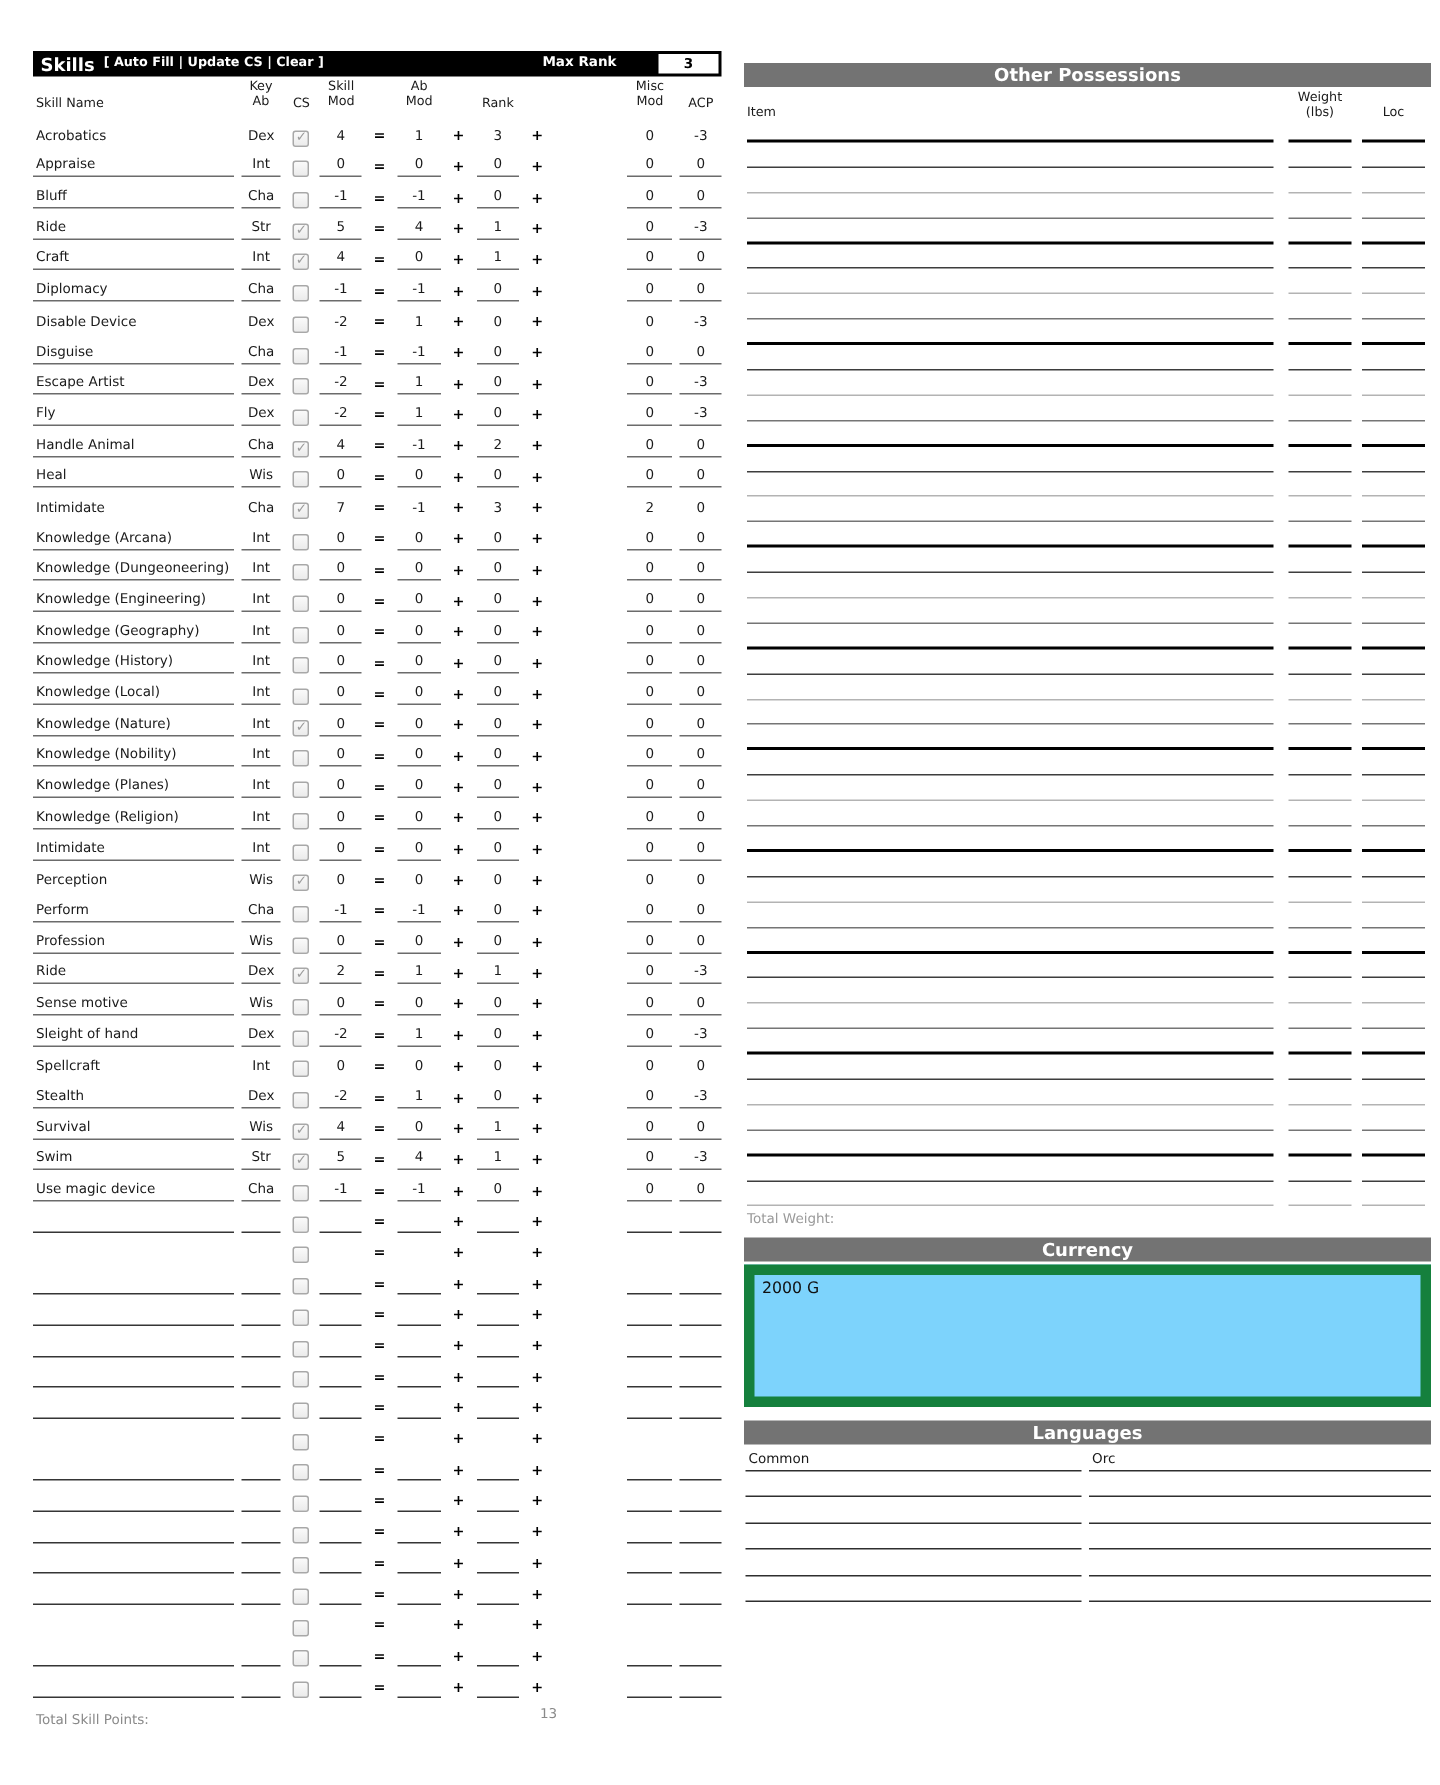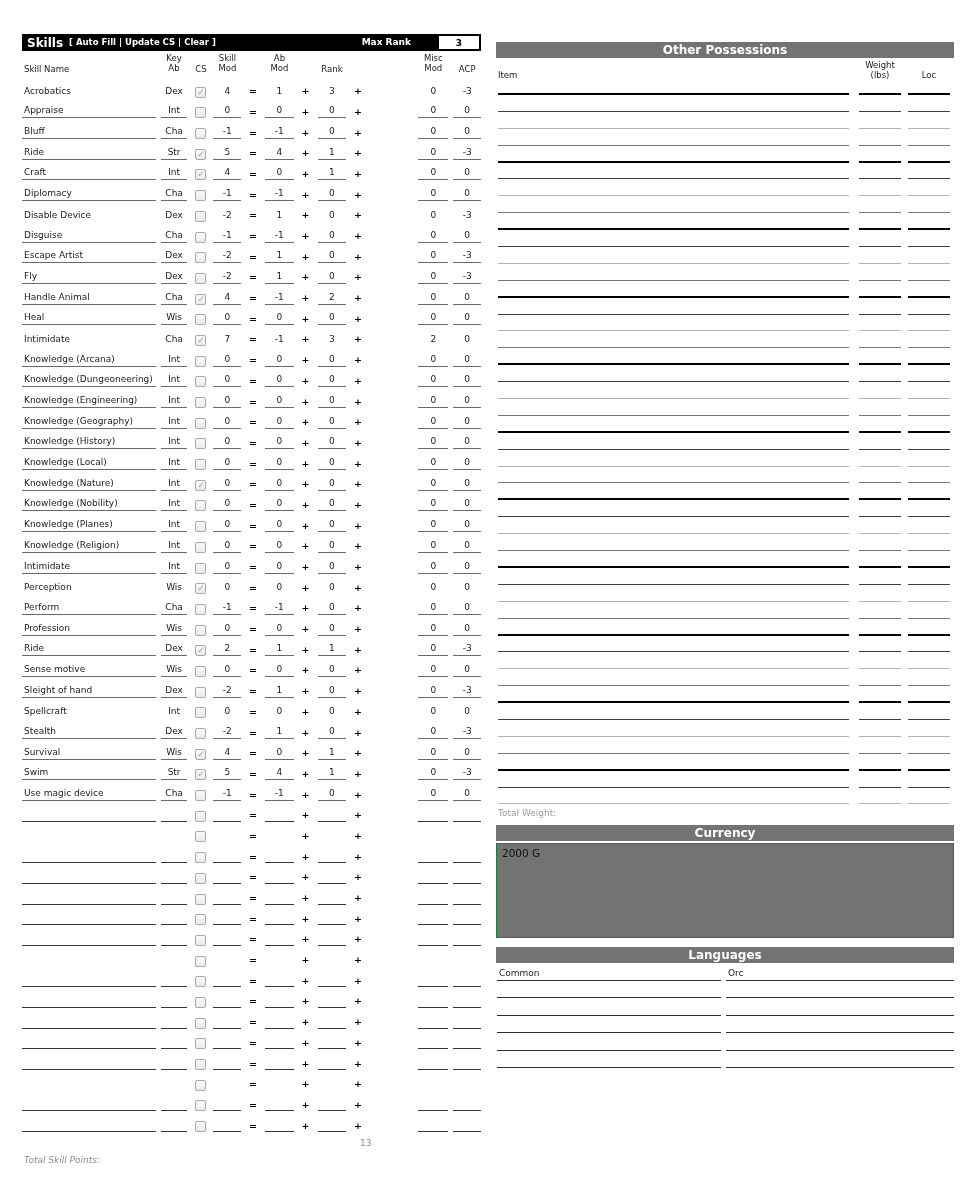--- a/index.html
+++ b/index.html
@@ -36,41 +36,41 @@
   .c-misc{width:34px;margin-left:48px;}
   .c-acp{width:31px;margin-left:5px;}
   .op{font-weight:bold;font-size:9.5px;color:#000;}
 
   .checkbox{width:11px;height:11px;border:1px solid #a8a8a8;border-radius:2px;
             background:linear-gradient(#fafafa,#ebebeb);display:flex;align-items:center;
             justify-content:center;box-sizing:border-box;}
   .check{color:#9d9d9d;font-size:9px;line-height:1;}
 
   .skills-footer{position:relative;height:16px;font-size:9px;color:#8a8a8a;padding-top:3px;}
-  .sf-label{position:absolute;left:2px;top:20px;font-style:italic;}
+  .sf-label{position:absolute;left:2px;top:7px;}
   .sf-value{position:absolute;left:338px;top:3px;}
 
   
   .right{position:absolute;left:496px;top:42px;width:458px;}
   .rbar{background:#737373;color:#fff;height:16px;font-size:12px;font-weight:bold;
         display:flex;align-items:center;justify-content:center;line-height:1;}
   .poss-labels{display:flex;height:22px;align-items:flex-end;font-size:8.5px;}
   .p-item{width:351px;margin-left:2px;}
   .p-w{width:42px;margin-left:10px;text-align:center;}
   .p-l{width:42px;margin-left:7px;text-align:center;}
   .poss-row{display:flex;height:16.9px;align-items:flex-end;}
   .poss-row:first-child{height:15px;}
   .poss-row .lc{box-sizing:border-box;height:100%;}
   .s0{border-bottom:2px solid #000;}
   .s1{border-bottom:1px solid #3d3d3d;}
   .s2{border-bottom:1px solid #b3b3b3;}
   .s3{border-bottom:1px solid #757575;}
 
   .total-weight{height:21px;box-sizing:border-box;font-size:9px;color:#9a9a9a;padding:4px 0 14px 2px;}
-  .currency-box{height:95px;box-sizing:border-box;background:#737373;border:1px solid #15803d;
+  .currency-box{height:95px;box-sizing:border-box;background:#7dd3fc;border:7px solid #15803d;
                 font-size:10.5px;color:#111;padding:3px 5px;margin-top:2px;}
   .lang-bar{margin-top:9px;}
   .lang-row{display:flex;height:17.5px;align-items:flex-end;font-size:9px;}
   .lang-cell{box-sizing:border-box;border-bottom:1px solid #2e2e2e;padding:0 2px 2px;line-height:1;}
   .lang-left{width:224px;margin-left:1px;}
   .lang-right{width:228px;margin-left:5px;}
 </style>
 </head>
 <body>
 

